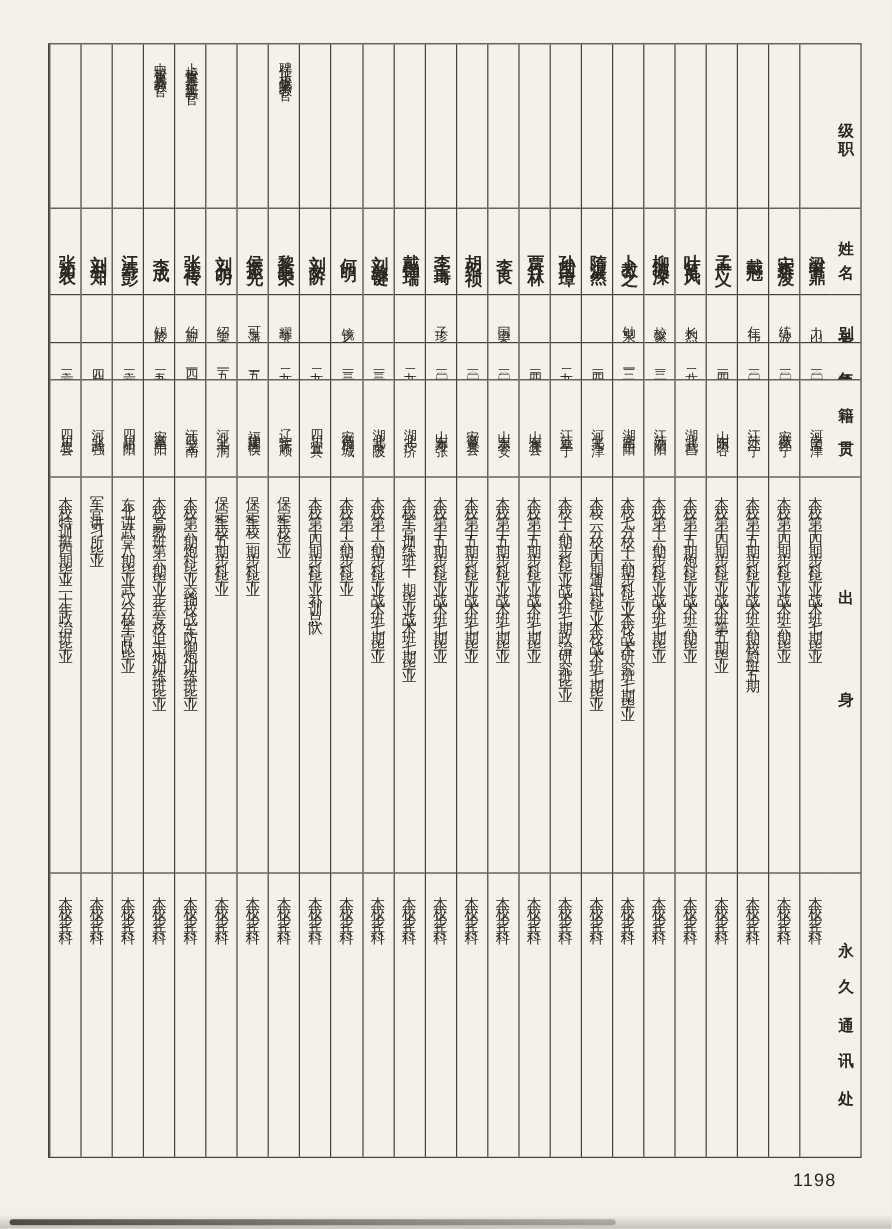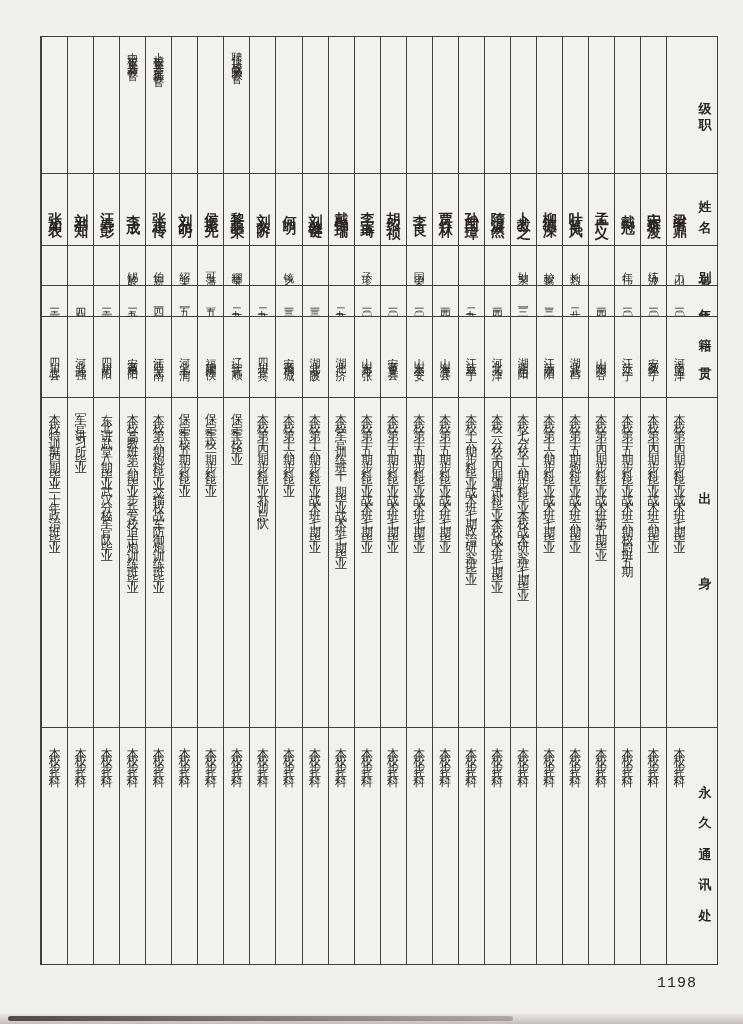--- a/index.html
+++ b/index.html
@@ -66,21 +66,21 @@
   .h-rank .vtxt{letter-spacing:16px;}
   .h-name .vtxt{letter-spacing:20px;}
   .h-alias .vtxt{letter-spacing:5px;}
   .h-age .vtxt{letter-spacing:2px;}
   .h-origin .vtxt{letter-spacing:28px;}
   .h-bg .vtxt{letter-spacing:85px;}
   .h-addr .vtxt{letter-spacing:31px;}
   .page-number{
     position:absolute;right:46px;bottom:32px;
     font-size:15px;letter-spacing:1px;color:#2b2620;
-    font-family:Liberation Mono, monospace;
+    font-family:Liberation Sans, sans-serif;
   }
   .scan-edge{
     position:absolute;left:8px;bottom:3px;width:68%;height:5px;
     background:linear-gradient(to right, rgba(35,28,22,.75), rgba(35,28,22,.25));
     border-radius:3px;
   }
   .scan-shadow{
     position:absolute;left:0;right:0;bottom:0;height:12px;
     background:linear-gradient(to bottom, rgba(0,0,0,0), rgba(60,50,40,.25));
   }

